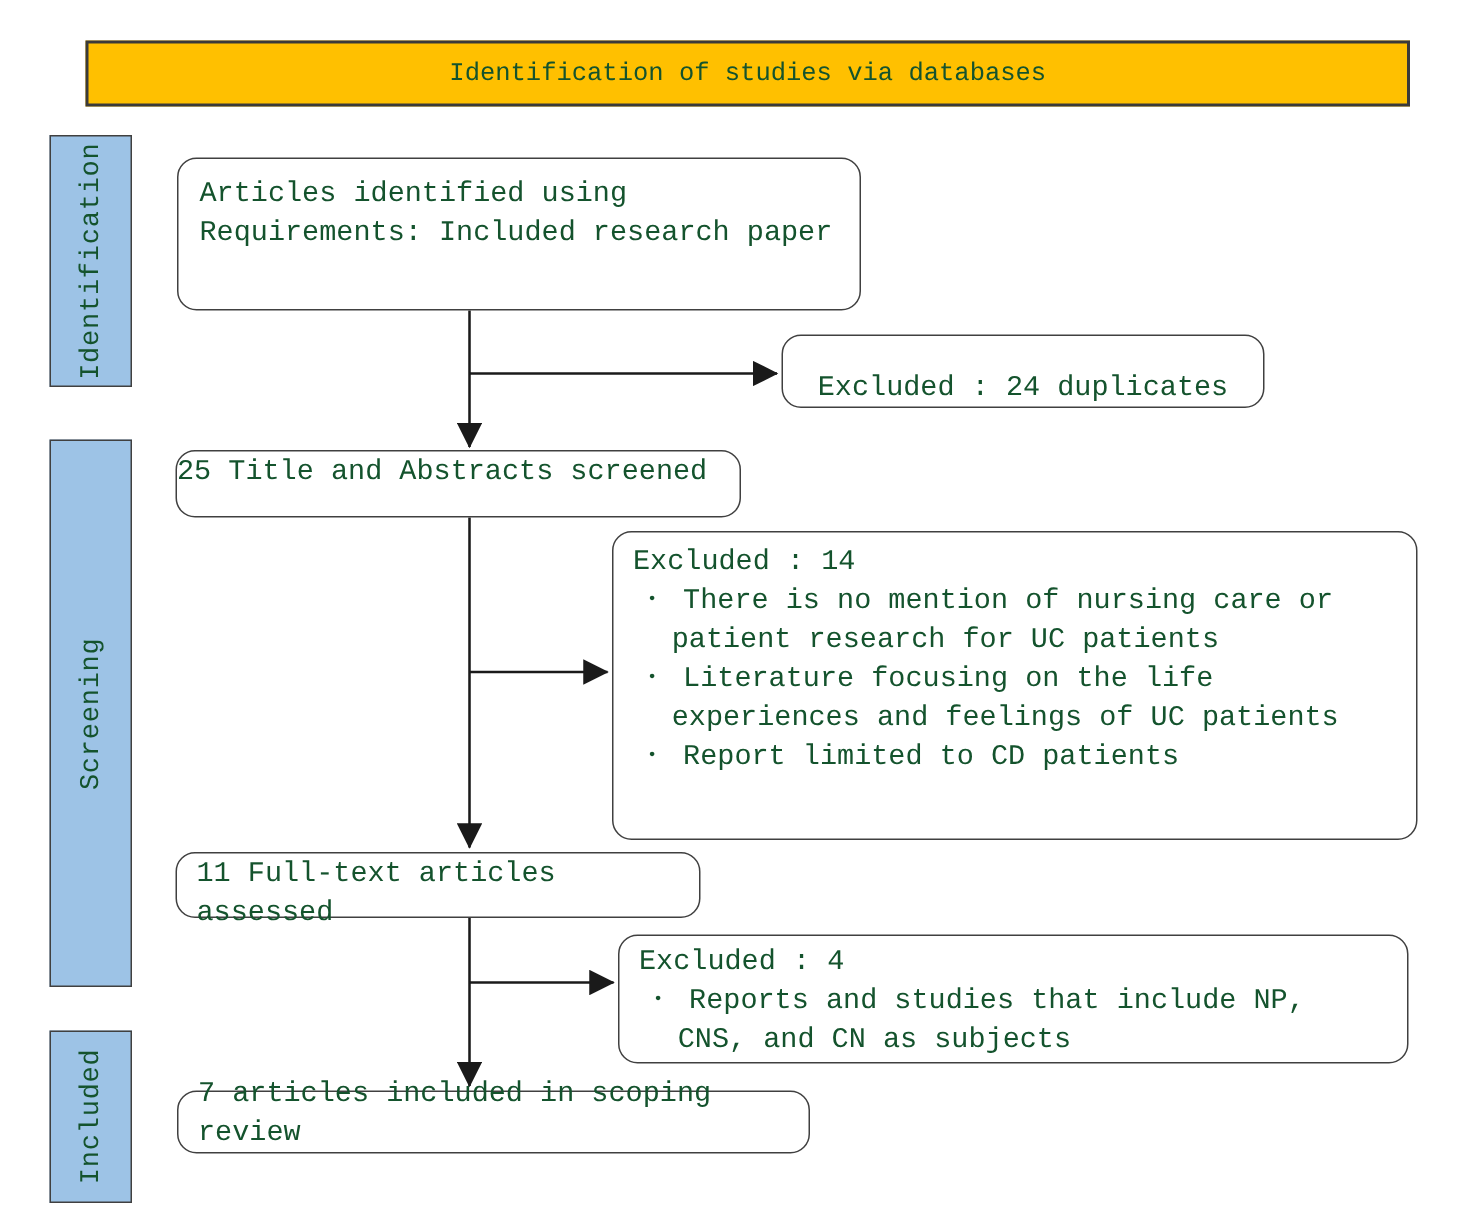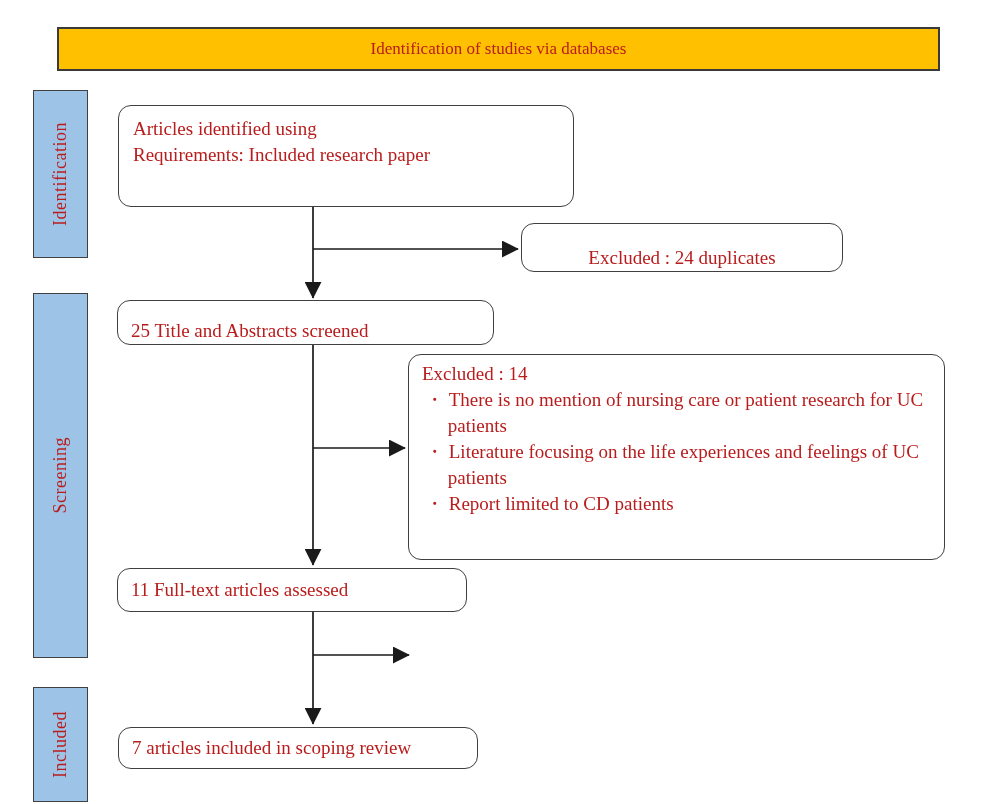--- a/index.html
+++ b/index.html
@@ -1,21 +1,21 @@
 <!DOCTYPE html>
 <html><head>
 <meta charset="utf-8">
 <style>
   html,body{margin:0;padding:0;background:#ffffff;}
   #canvas{
     position:relative;
     width:986px;height:804px;
     background:#ffffff;
-    font-family:Liberation Serif, serif;
-    color:#b91c1c;
+    font-family:Liberation Mono, monospace;
+    color:#14532d;
     overflow:hidden;
   }
   .banner{
     position:absolute;left:57px;top:27px;width:883px;height:44px;
     border:2px solid #3a3a3a;
     display:flex;align-items:center;justify-content:center;
     font-size:17px;
     box-sizing:border-box;
   }
   .stage{
@@ -38,25 +38,25 @@
     position:absolute;
     background:#ffffff;
     border:1.7px solid #404040;
     border-radius:13px;
     box-sizing:border-box;
     font-size:19px;
     line-height:26px;
   }
   .box-identified{left:118px;top:105px;width:456px;height:102px;padding:10px 10px 0 14px;}
   .box-dup{left:521px;top:223px;width:322px;height:49px;display:flex;align-items:flex-end;justify-content:center;}
-  .box-screened{left:117px;top:300px;width:377px;height:45px;display:flex;align-items:flex-end;padding-left:13px;}
+  .box-screened{left:117px;top:300px;width:377px;height:45px;display:flex;align-items:flex-start;}
   .box-excl14{left:408px;top:354px;width:537px;height:206px;padding:6px 12px 0 13px;}
-  .box-fulltext{left:117px;top:568px;width:350px;height:44px;display:flex;align-items:center;padding-left:13px;}
+  .box-fulltext{left:117px;top:568px;width:350px;height:44px;display:flex;padding-left:13px;}
   .box-excl4{left:412px;top:623px;width:527px;height:86px;padding:4px 56px 0 13px;}
-  .box-included{left:118px;top:727px;width:360px;height:42px;display:flex;align-items:center;padding-left:13px;}
+  .box-included{left:118px;top:727px;width:422px;height:42px;display:flex;align-items:flex-end;padding-left:13px;}
   .bullet-item{
     padding-left:1.2em;
     text-indent:-1.2em;
     margin-left:3px;
   }
   .arrows{position:absolute;left:0;top:0;width:986px;height:804px;pointer-events:none;}
 </style>
 </head>
 <body>
 
@@ -110,18 +110,22 @@
     <div>Excluded : 14</div>
     <div class="bullet-item">・ There is no mention of nursing care or patient research for UC patients</div>
     <div class="bullet-item">・ Literature focusing on the life experiences and feelings of UC patients</div>
     <div class="bullet-item">・ Report limited to CD patients</div>
   </div>
 
   <div class="fbox box-fulltext">
     <span>11 Full-text articles assessed</span>
   </div>
 
+  <div class="fbox box-excl4">
+    <div>Excluded : 4</div>
+    <div class="bullet-item">・ Reports and studies that include NP, CNS, and CN as subjects</div>
+  </div>
 
   <div class="fbox box-included">
     <span>7 articles included in scoping review</span>
   </div>
 
 </div>
 
 </body></html>

